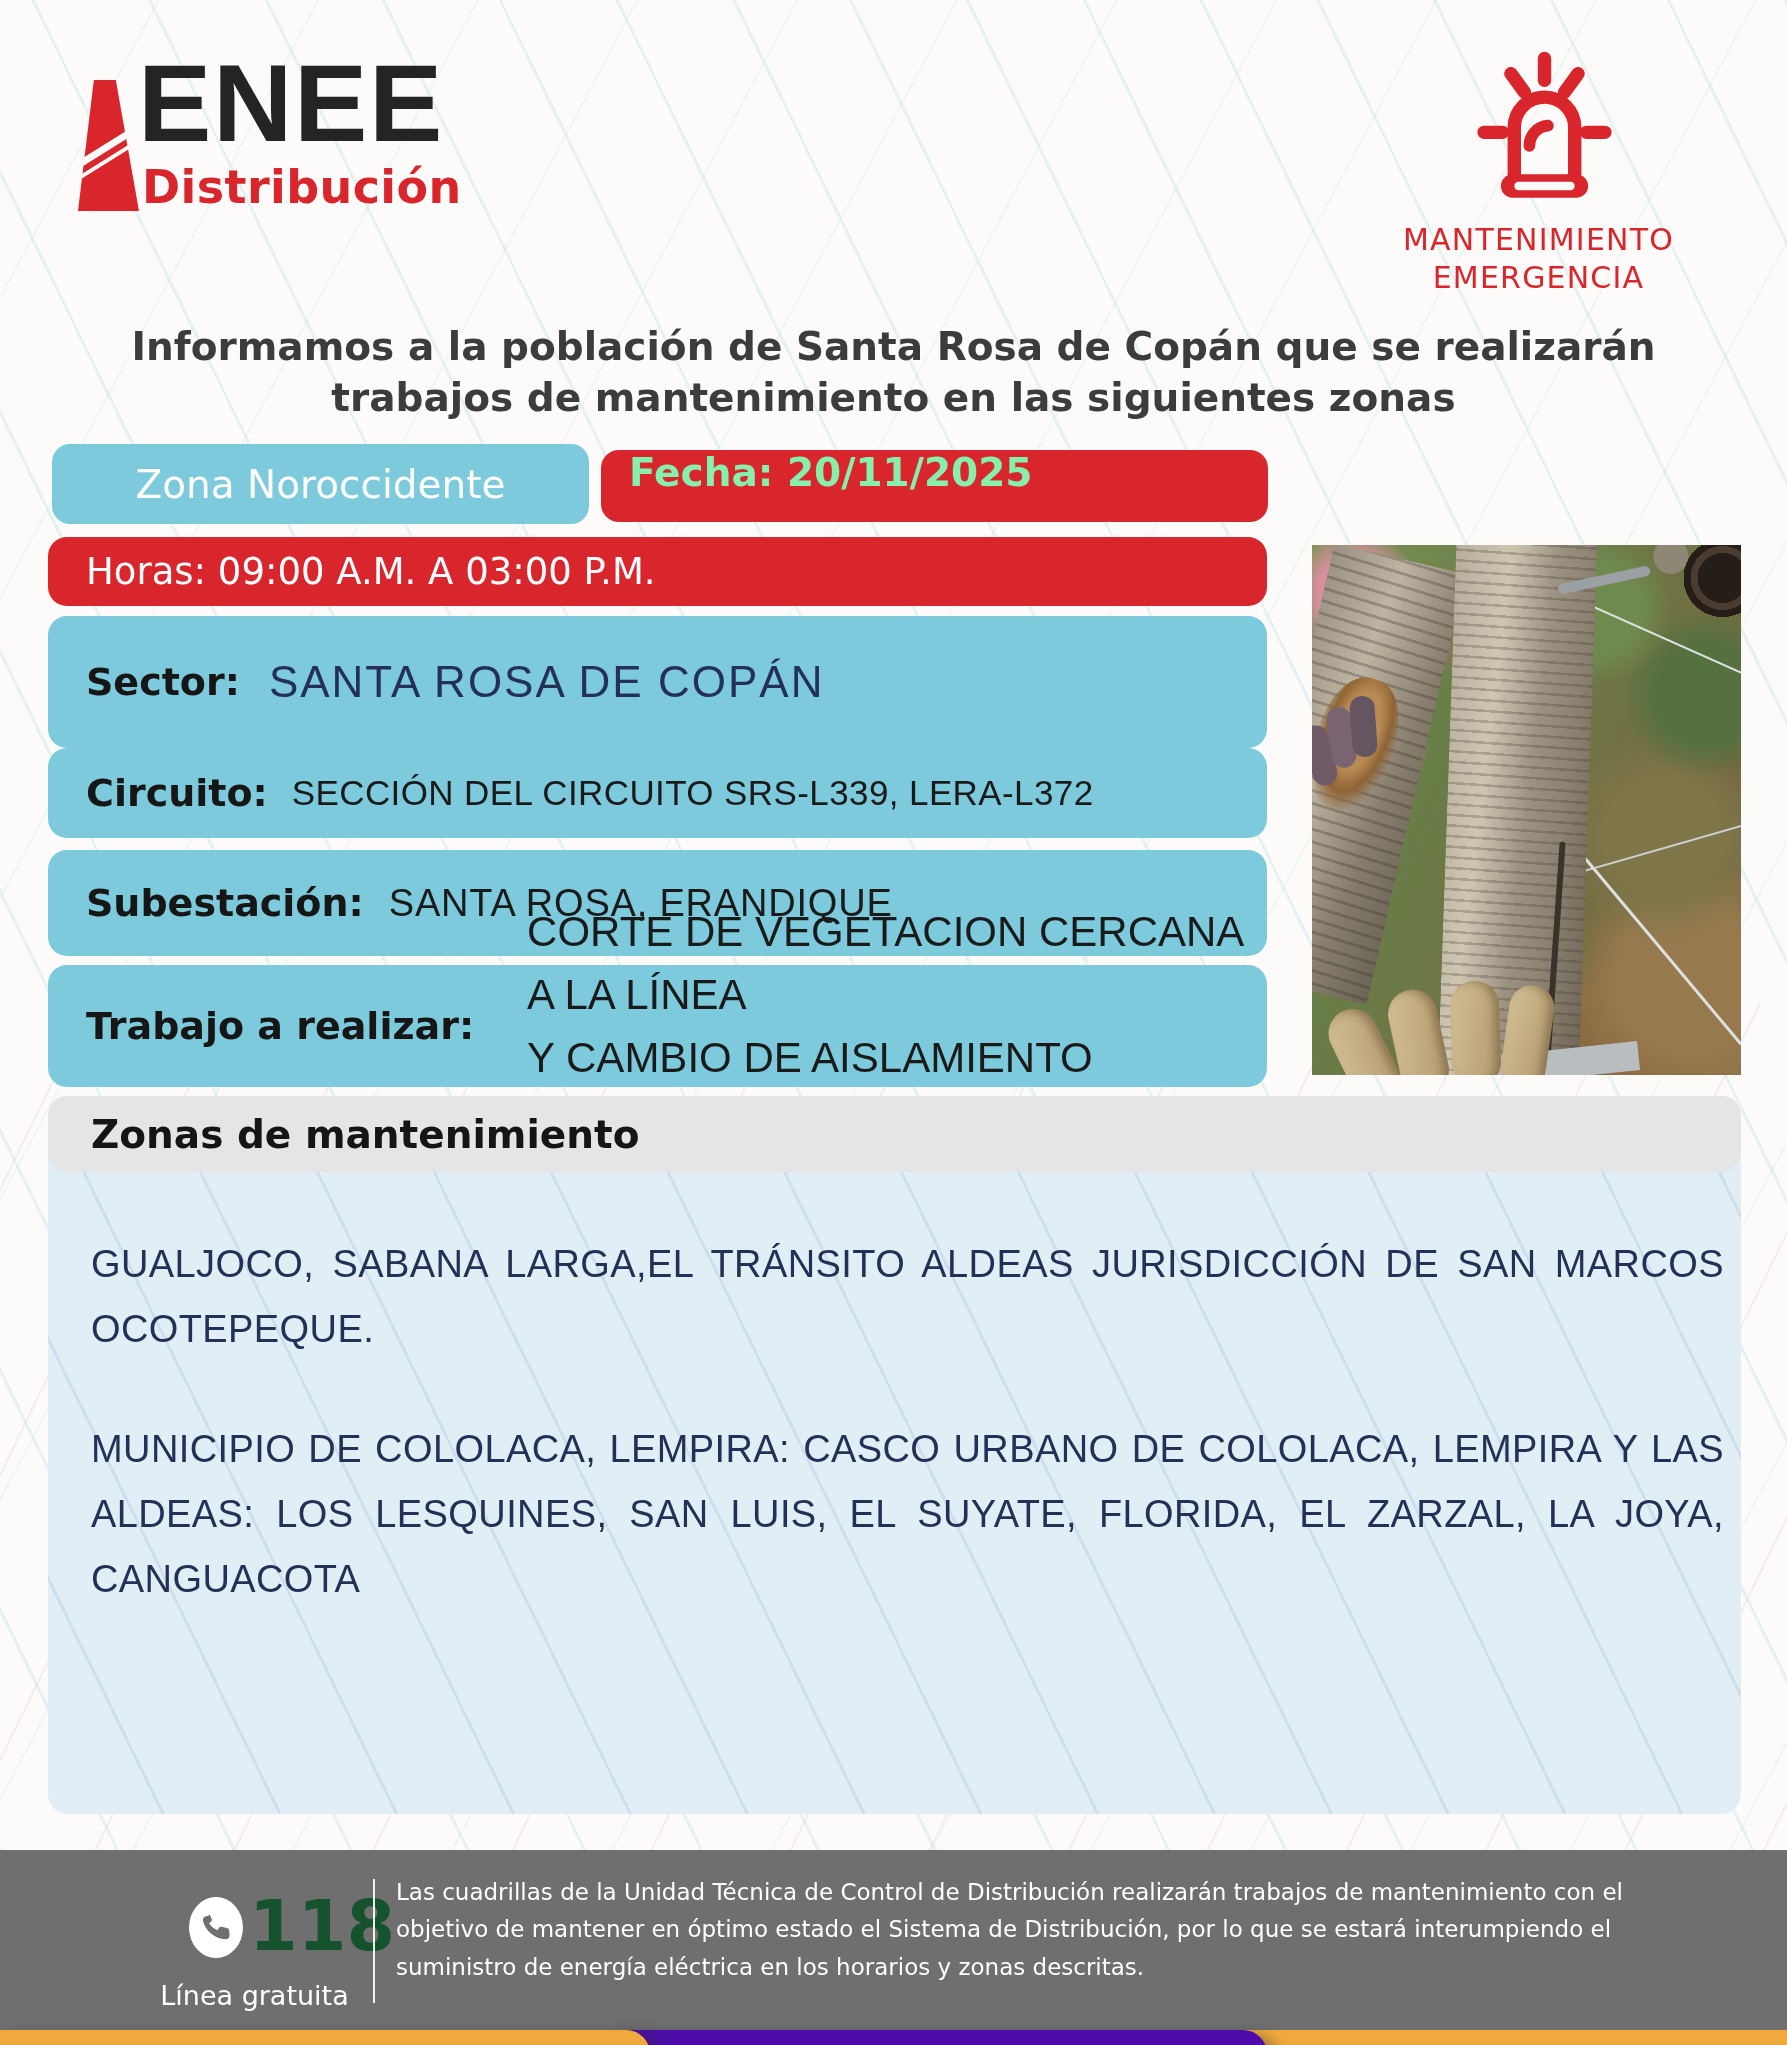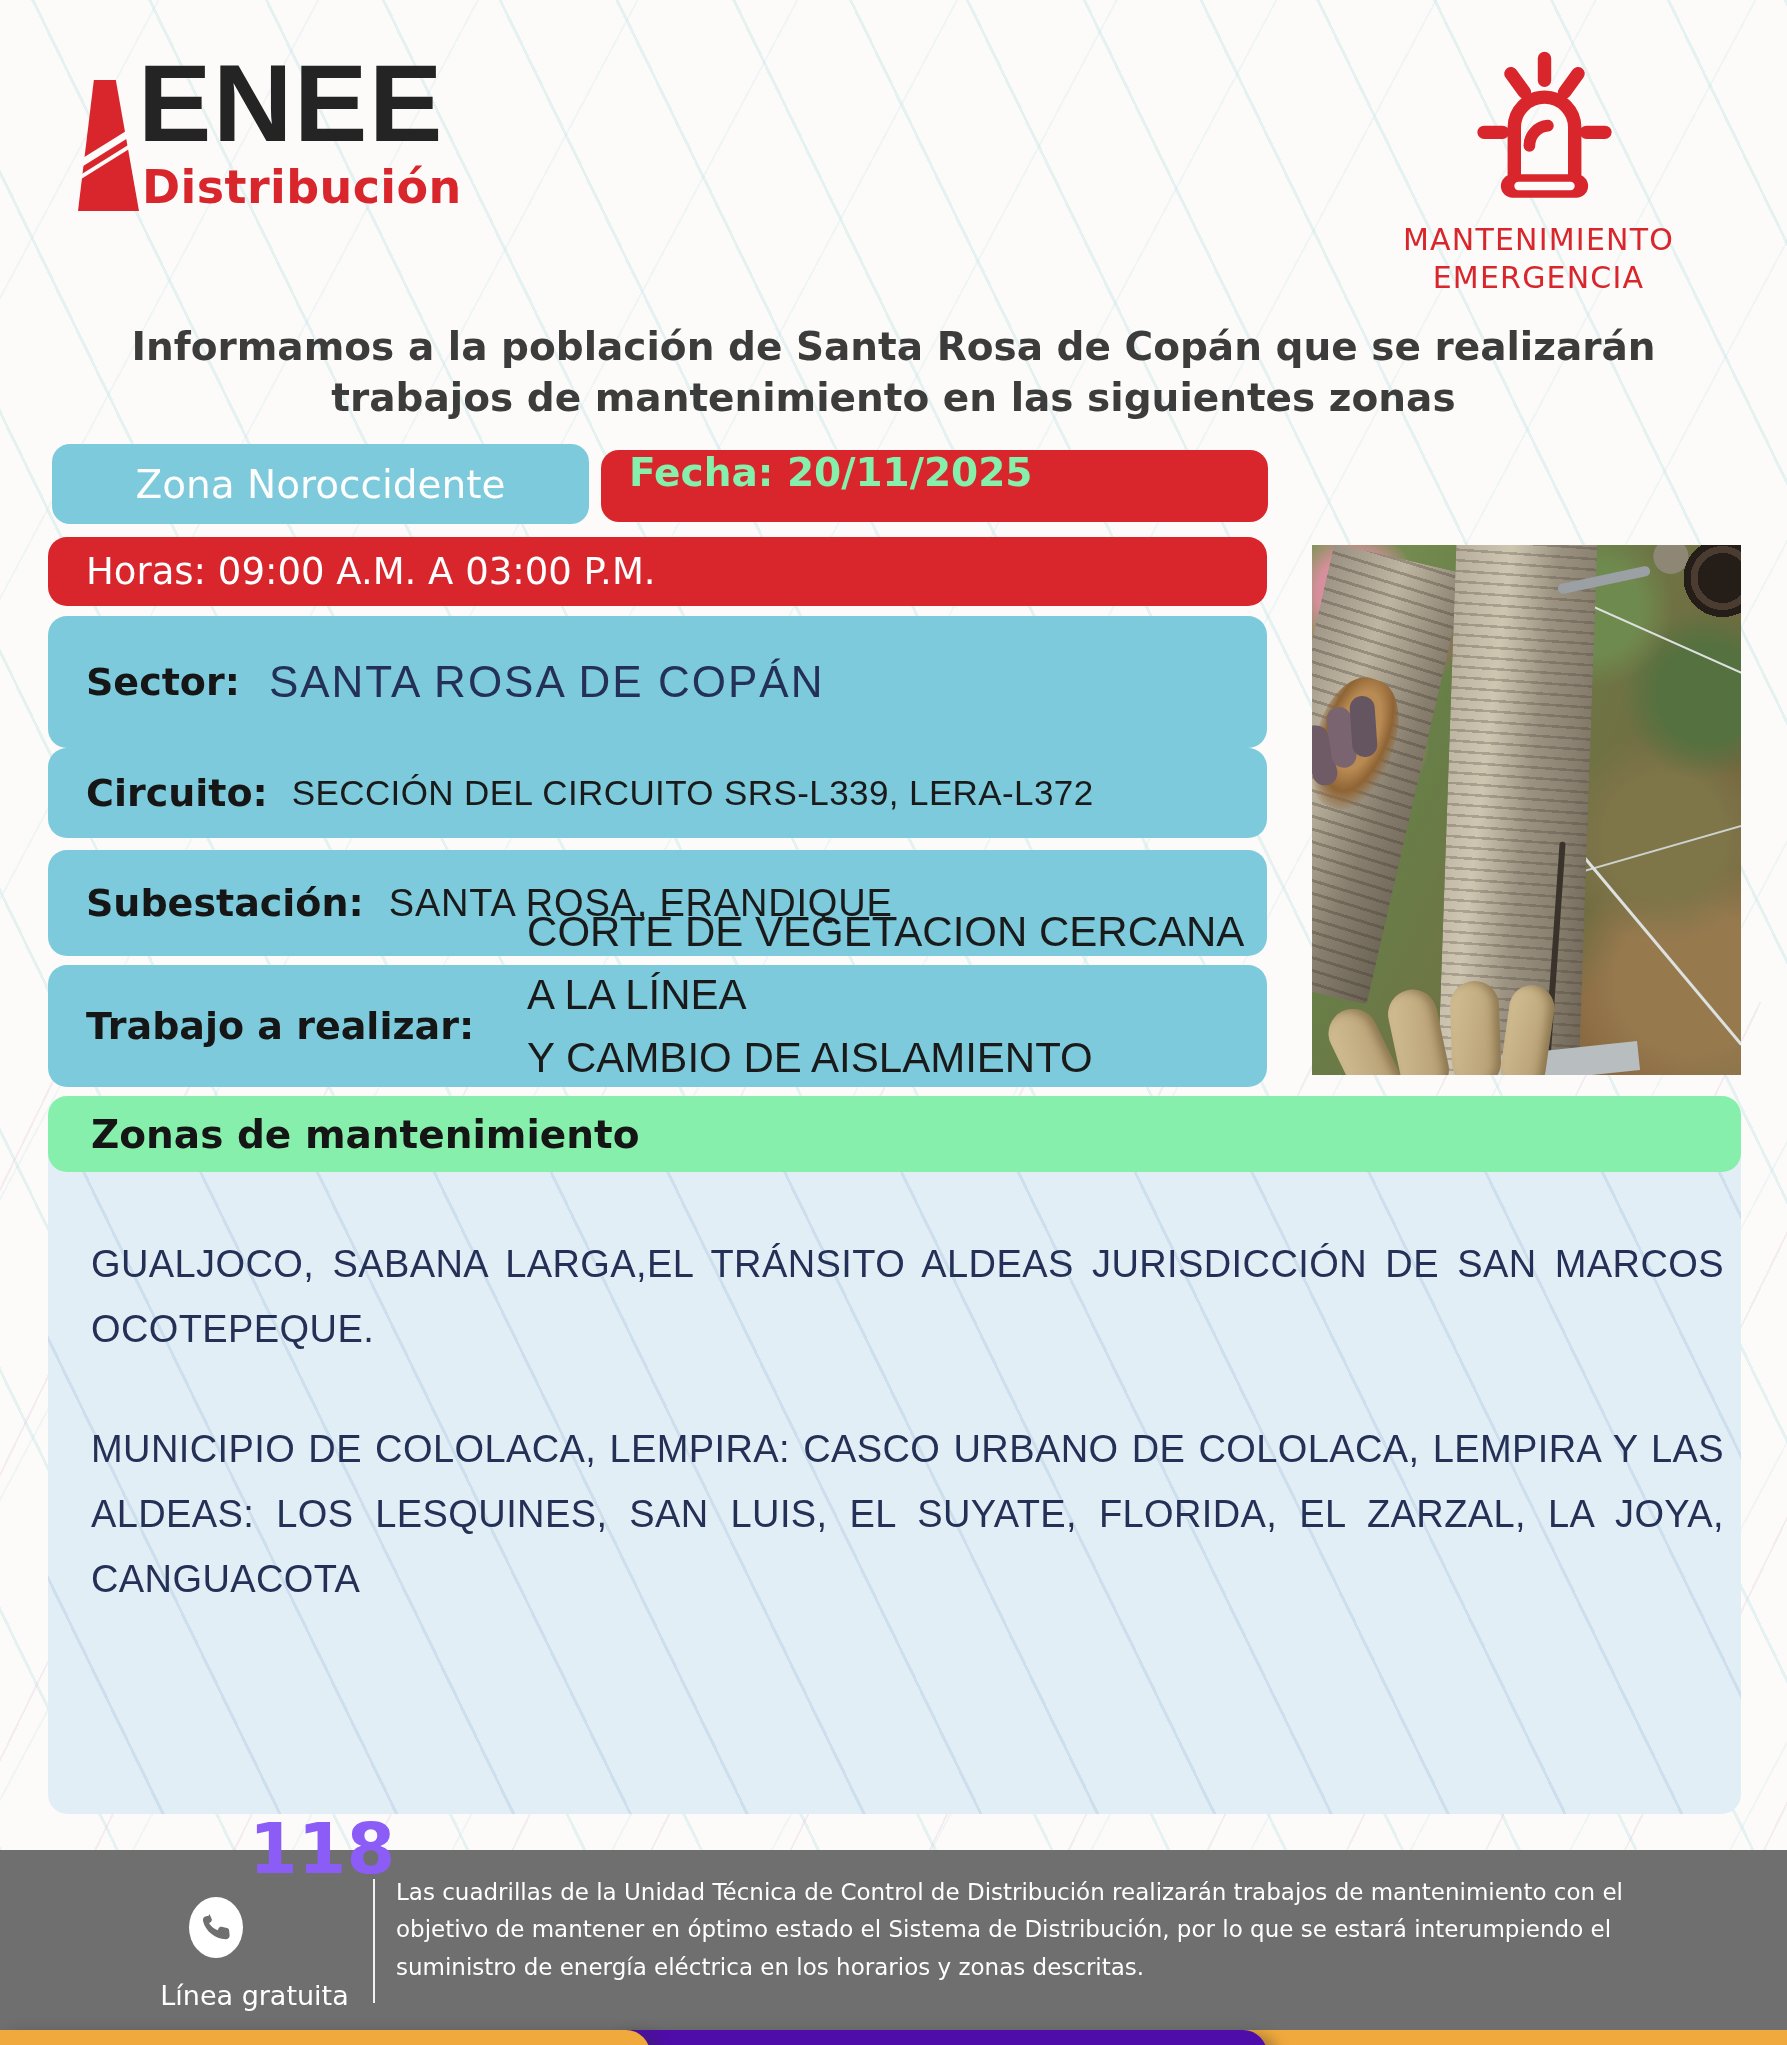--- a/index.html
+++ b/index.html
@@ -120,37 +120,37 @@
     background:linear-gradient(100deg,#D3BE94,#B29A6E);box-shadow:inset -5.7px 0 9px rgba(90,70,40,0.45);}
   .ph-glove span:nth-child(1){left:0;bottom:-12.3px;transform:rotate(-26deg);}
   .ph-glove span:nth-child(2){left:53px;bottom:4.1px;transform:rotate(-12deg);}
   .ph-glove span:nth-child(3){left:110px;bottom:12.3px;transform:rotate(-2deg);}
   .ph-glove span:nth-child(4){left:164px;bottom:8.2px;transform:rotate(8deg);width:45px;}
   .ph-bracket{position:absolute;left:155px;bottom:-4.1px;width:172px;height:29px;background:#B8BDBF;
     transform:rotate(-6deg);}
 
   
   .zones-header{position:absolute;left:48px;top:1096px;width:1693px;height:76px;z-index:3;
-    background:#86efac;border-radius:19px;display:flex;align-items:center;
+    background:#e5e5e5;border-radius:19px;display:flex;align-items:center;
     padding-left:43px;box-sizing:border-box;font-size:39px;font-weight:bold;color:#151515;
     font-family:"DejaVu Sans",sans-serif;}
   .zones-box{position:absolute;left:48px;top:1123px;width:1693px;height:691px;z-index:1;
     border-radius:19.6px;background-color:#E2EEF6;
     background-image:repeating-linear-gradient(64deg, transparent 0 102px, rgba(167,195,221,0.35) 102px 105px);}
   .zones-text{position:absolute;left:79px;top:1232px;width:1633px;z-index:3;
     font-size:38px;line-height:1.72;color:#243056;text-align:justify;letter-spacing:0.4px;
     font-family:"Liberation Sans",sans-serif;margin-left:12px;}
   .zones-text p{margin:0 0 54px 0;}
 
   
   .footer{position:absolute;left:0;top:1850px;width:1788px;height:180px;background:#6F6F6F;z-index:2;}
   .phone-circle{position:absolute;left:189px;top:1897px;width:54px;height:61px;border-radius:50%;
     background:#fff;z-index:3;display:flex;align-items:center;justify-content:center;}
   .phone-circle svg{width:32px;height:32px;transform:rotate(-6deg);}
-  .phone-number{position:absolute;left:249px;top:1814px;z-index:3;color:#8b5cf6;font-size:70px;
+  .phone-number{position:absolute;left:249px;top:1891px;z-index:3;color:#14532d;font-size:70px;
     font-weight:bold;font-family:"DejaVu Sans",sans-serif;line-height:1;}
   .phone-label{position:absolute;left:152px;top:1964px;width:205px;z-index:3;text-align:center;
     color:#fff;font-size:27px;font-family:"DejaVu Sans",sans-serif;margin-top:16px;}
   .footer-divider{position:absolute;left:373px;top:1879px;width:1.6px;height:124px;
     background:rgba(255,255,255,0.9);z-index:3;}
   .footer-note{position:absolute;left:396px;top:1874px;width:1268px;z-index:3;color:#fff;
     font-size:23px;line-height:1.62;font-family:"DejaVu Sans",sans-serif;}
 
   
   .strip-yellow-right{position:absolute;left:1227px;top:2030px;width:560px;height:47px;

